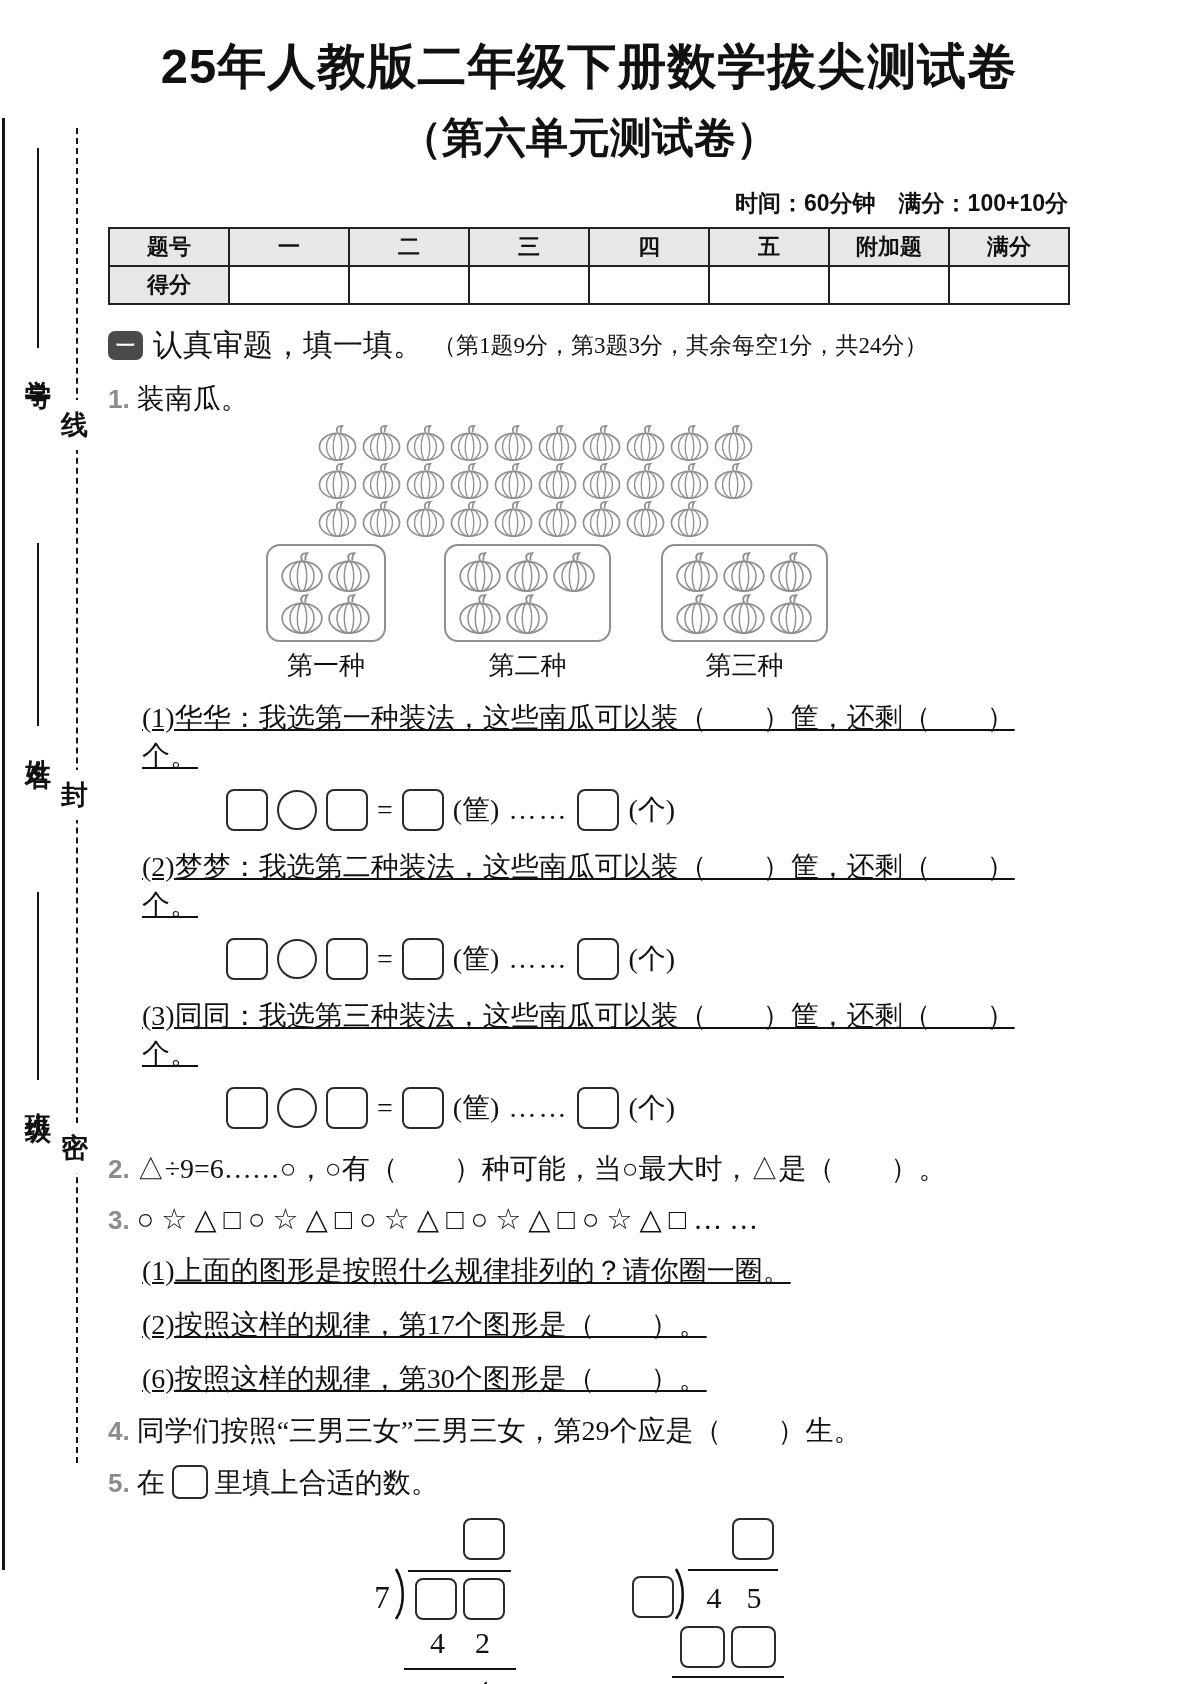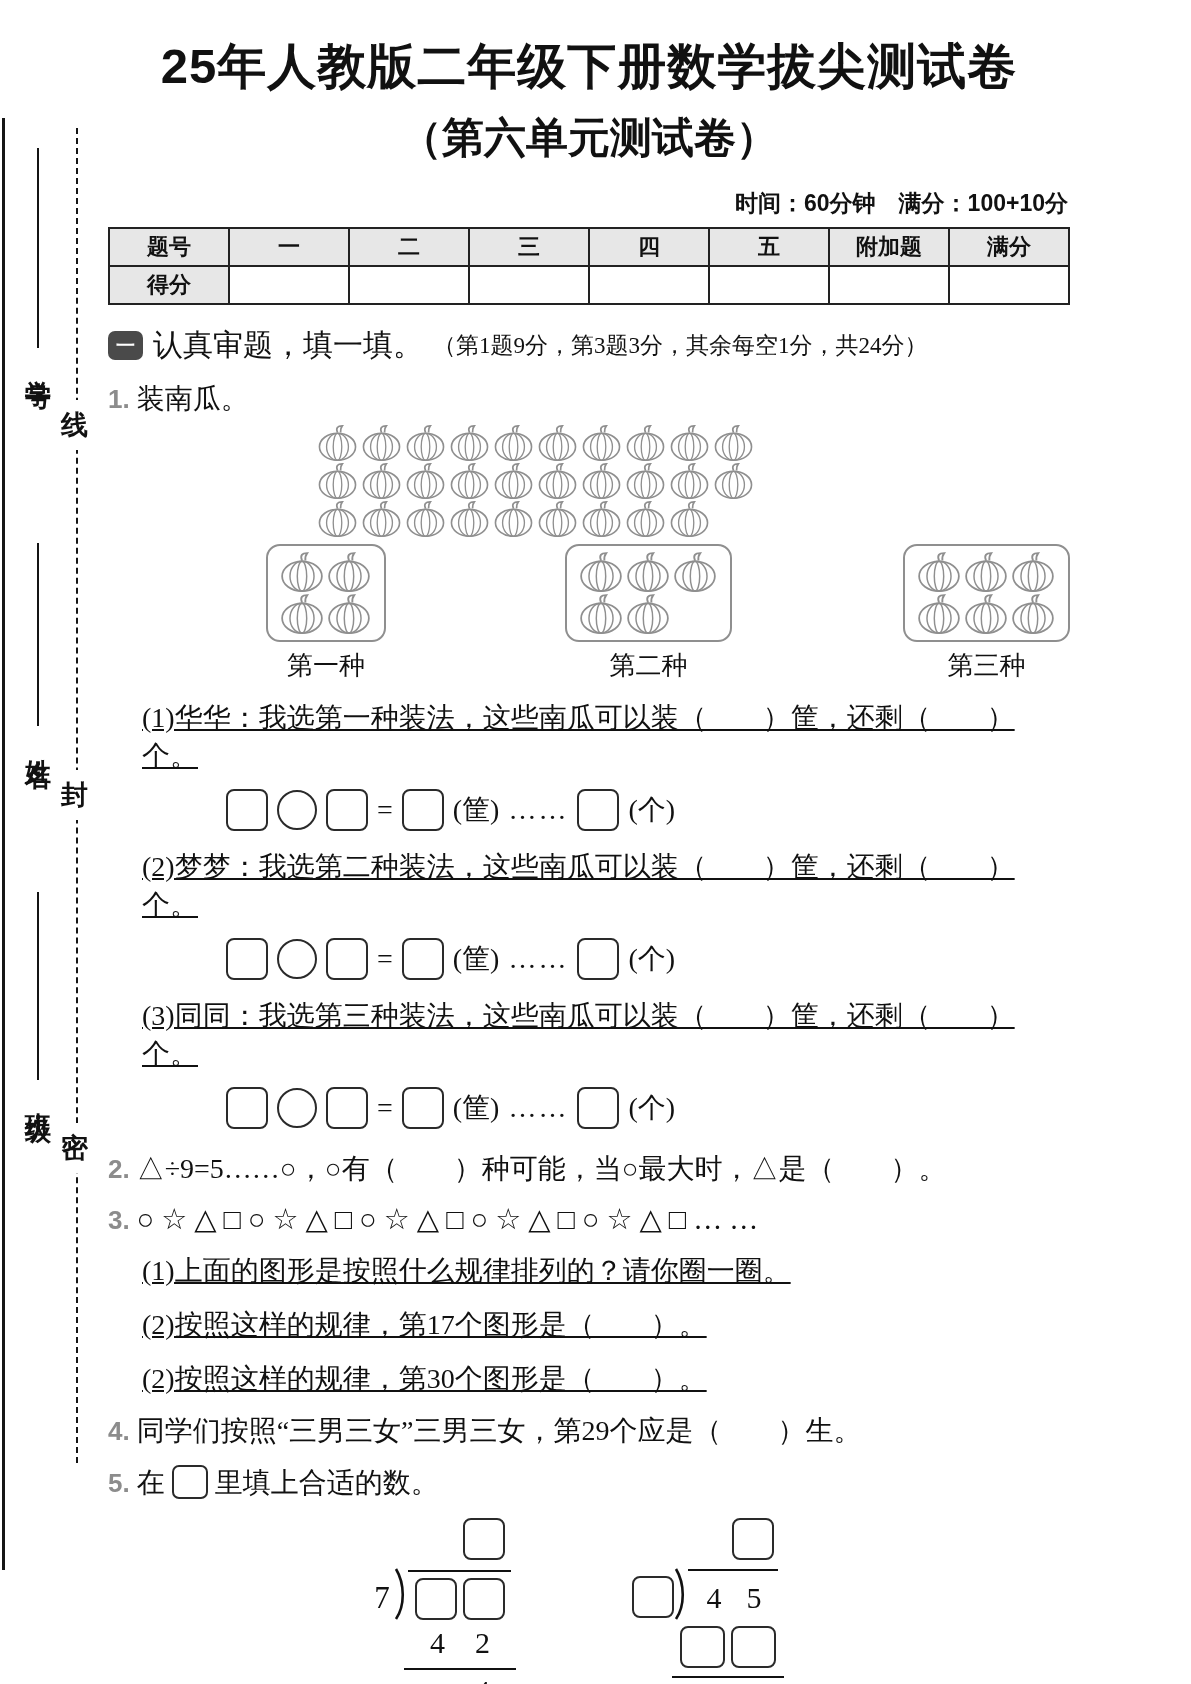--- a/index.html
+++ b/index.html
@@ -43,21 +43,21 @@
 
   .q-line { margin-top:14px; display:flex; align-items:baseline; }
   .q-num { font-family:"Liberation Sans", sans-serif; font-weight:700; color:#8c8c8c; font-size:26px; margin-right:7px; flex:none; }
   .q-text { font-size:28px; }
   .pattern { font-size:29px; letter-spacing:7px; }
 
   .pumpkin-field { margin-top:6px; }
   .pumpkin-row { display:flex; margin-left:208px; height:38px; }
   .pumpkin { width:43px; height:38px; margin-right:1px; flex:none; }
 
-  .baskets { display:flex; margin-left:158px; margin-top:6px; align-items:flex-end;justify-content:space-between; }
+  .baskets { display:flex; margin-left:158px; margin-top:6px; align-items:flex-end; }
   .basket-wrap { display:flex; flex-direction:column; align-items:center; }
   .basket-wrap:nth-child(2) { margin-left:58px; }
   .basket-wrap:nth-child(3) { margin-left:50px; }
   .basket { border:2.4px solid #8f8f8f; border-radius:14px; padding:5px 11px; display:flex; flex-direction:column; justify-content:center; min-height:98px; }
   .basket-row { display:flex; justify-content:flex-start; }
   .basket .pumpkin { width:46px; height:42px; }
   .basket-label { font-size:26px; margin-top:6px; }
 
   .sub-text { margin-top:16px; margin-left:34px; font-size:28px;text-decoration:underline; }
   .eq-line { display:flex; align-items:center; margin-top:13px; margin-left:118px; gap:9px; height:44px; }
@@ -491,30 +491,30 @@
       <span class="eq-text">=</span>
       <span class="ans-box"></span>
       <span class="eq-text">(筐)</span>
       <span class="eq-text dots">……</span>
       <span class="ans-box"></span>
       <span class="eq-text">(个)</span>
     </div>
 
   <div class="q-line" style="margin-top:20px;">
     <span class="q-num">2.</span>
-    <span class="q-text">△÷9=5……○，○有（　　）种可能，当○最大时，△是（　　）。</span>
+    <span class="q-text">△÷9=6……○，○有（　　）种可能，当○最大时，△是（　　）。</span>
   </div>
 
   <div class="q-line">
     <span class="q-num">3.</span>
     <span class="q-text pattern">○☆△□○☆△□○☆△□○☆△□○☆△□……</span>
   </div>
   <div class="sub-text">(1)上面的图形是按照什么规律排列的？请你圈一圈。</div>
   <div class="sub-text">(2)按照这样的规律，第17个图形是（　　）。</div>
-  <div class="sub-text">(2)按照这样的规律，第30个图形是（　　）。</div>
+  <div class="sub-text">(6)按照这样的规律，第30个图形是（　　）。</div>
 
   <div class="q-line">
     <span class="q-num">4.</span>
     <span class="q-text">同学们按照“三男三女”三男三女，第29个应是（　　）生。</span>
   </div>
 
   <div class="q-line">
     <span class="q-num">5.</span>
     <span class="q-text"><span>在</span><span class="inline-box"></span><span>里填上合适的数。</span></span>
   </div>

